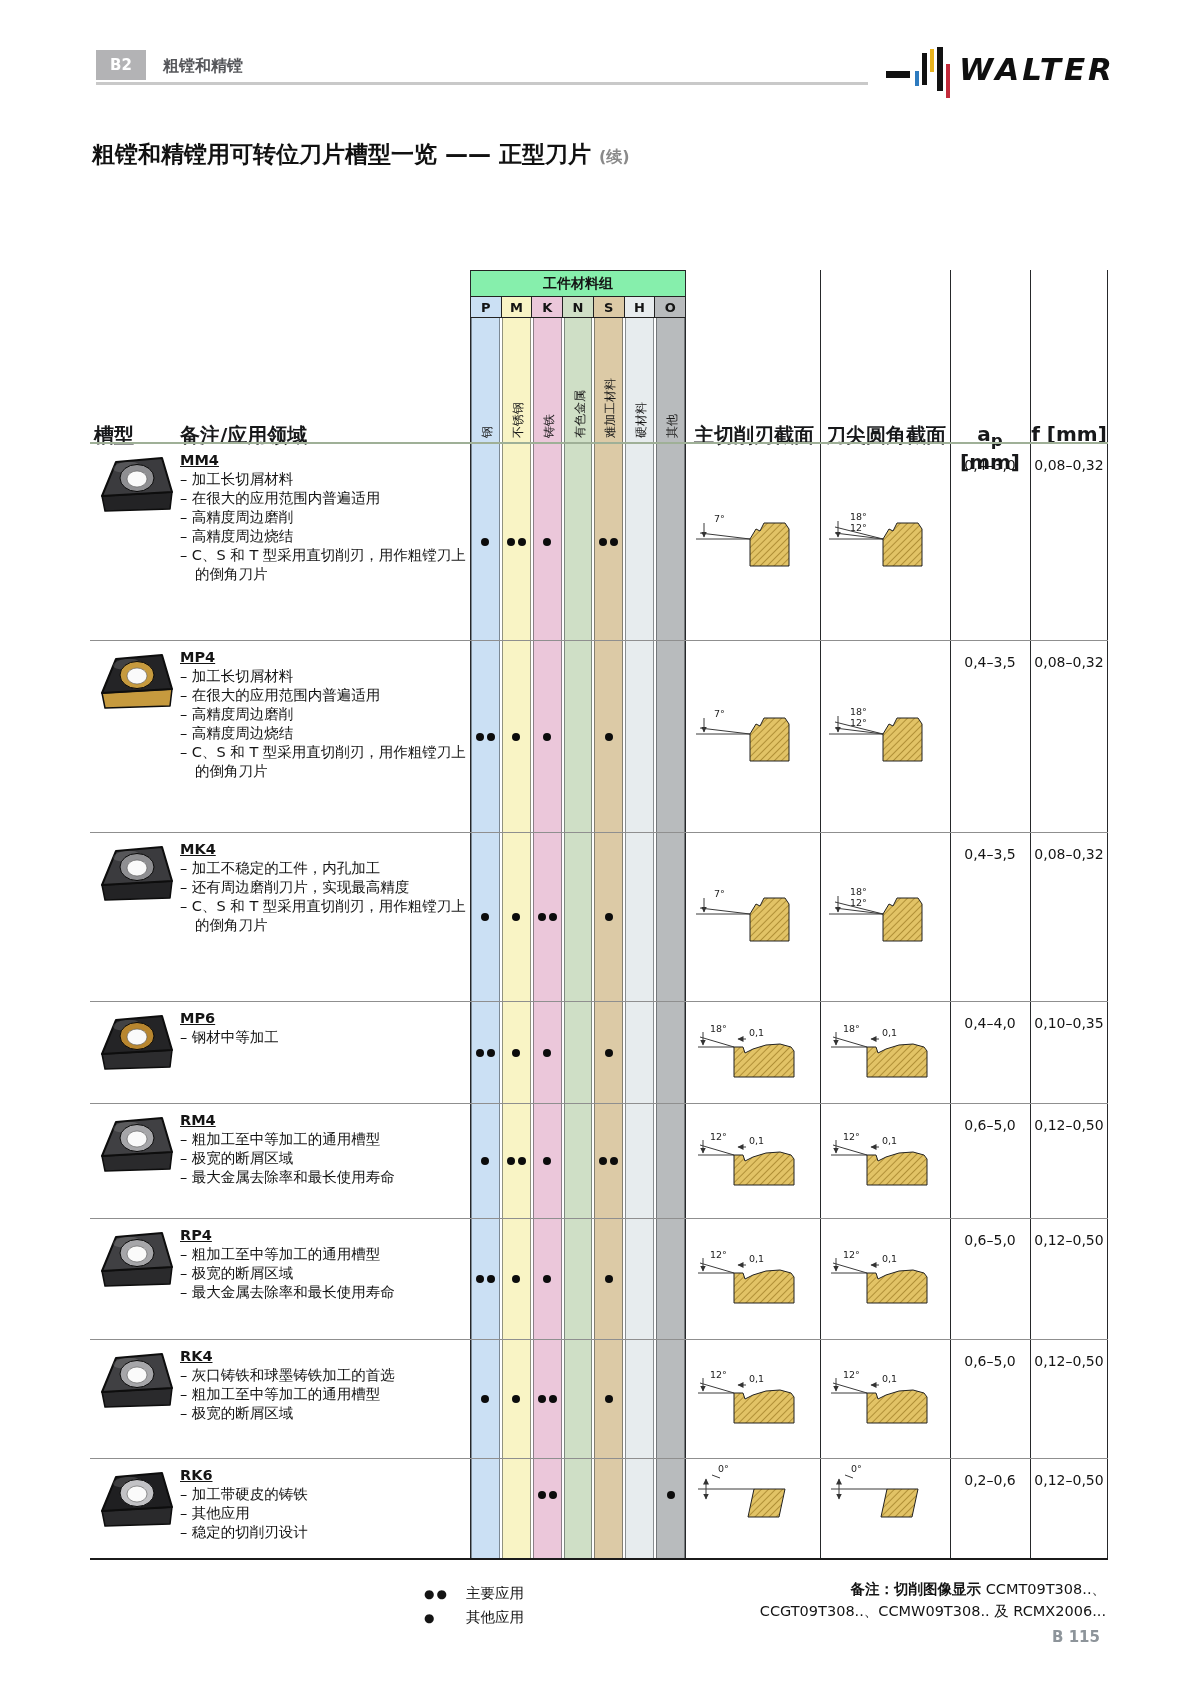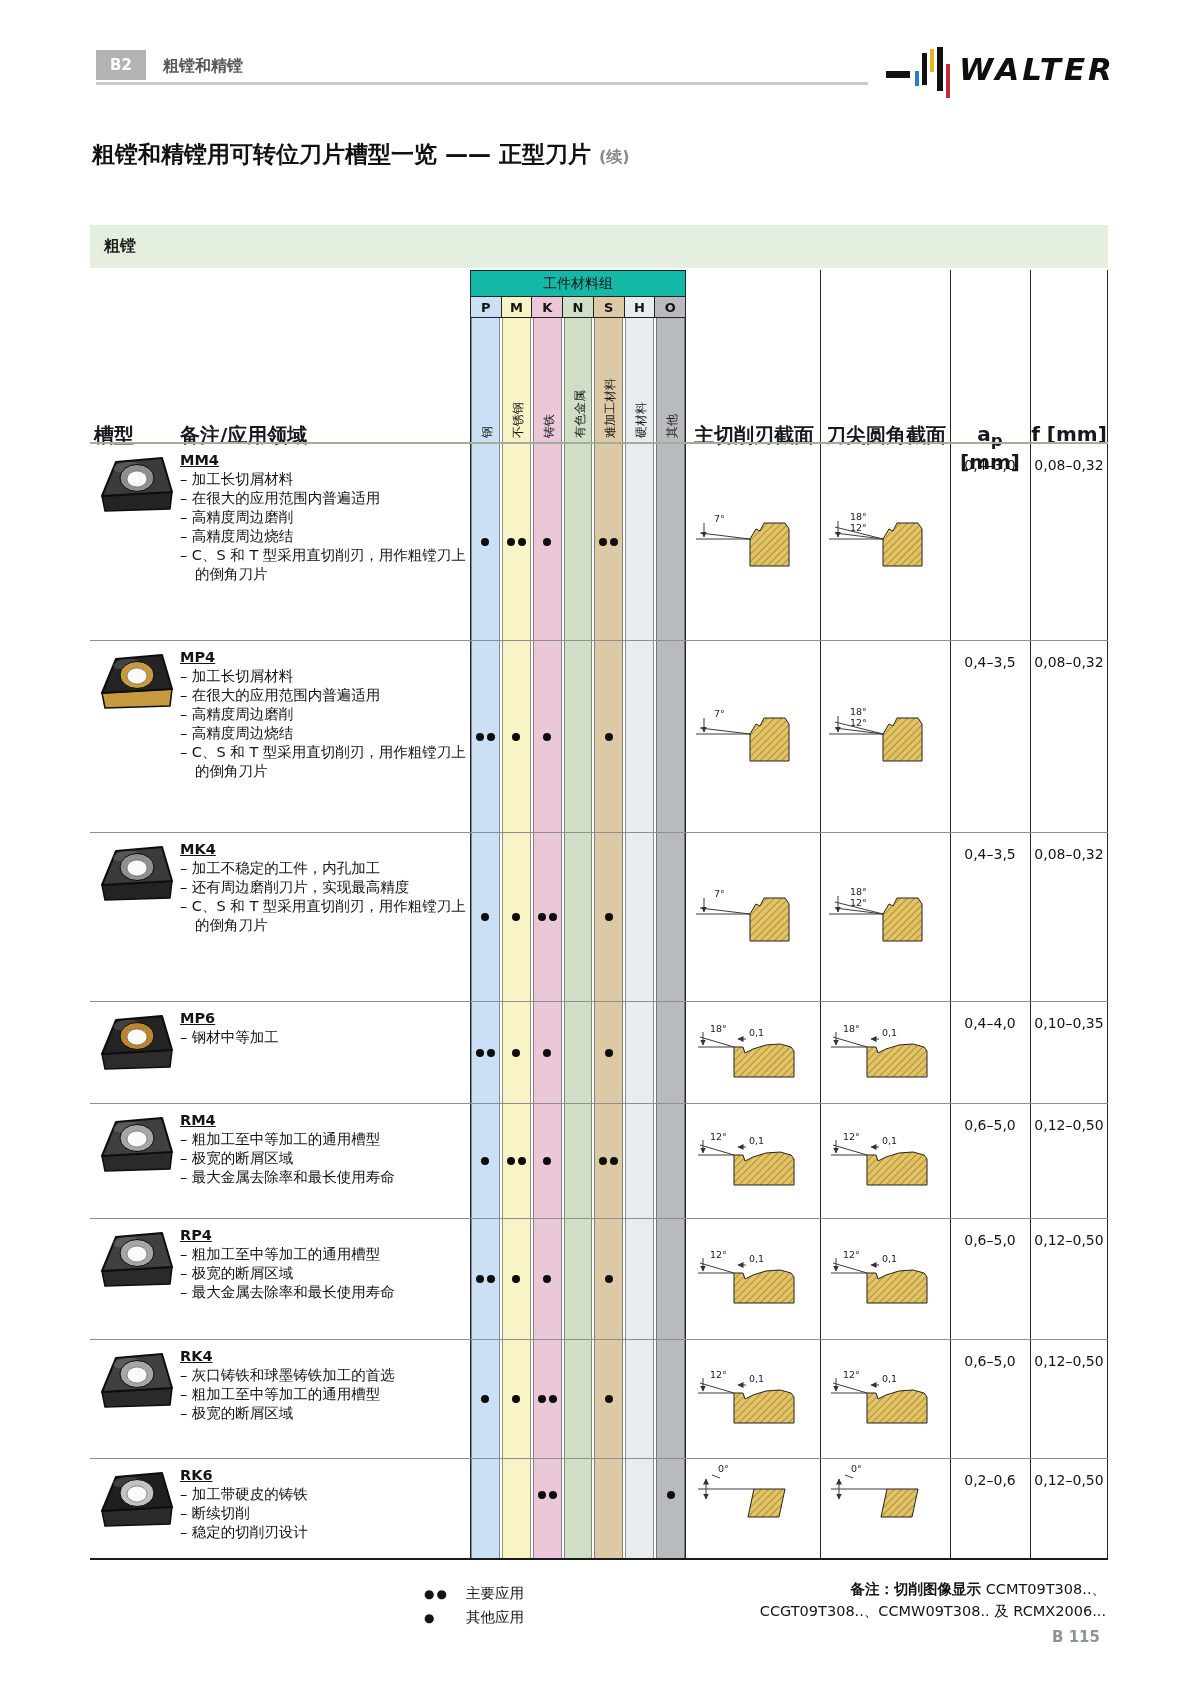--- a/index.html
+++ b/index.html
@@ -21,23 +21,23 @@
   .lb-red{width:4px;height:34px;background:#c22a3a;transform:translateY(12px);}
   .logo-text{font-size:31px;font-weight:800;letter-spacing:3px;color:#0f0f0f;margin-left:6px;}
   .title{position:absolute;left:92px;top:124px;font-size:23px;font-weight:bold;color:#111;}
   .title .cont{font-size:16px;color:#8a8a8a;font-weight:600;}
 
   
   .table{position:absolute;left:90px;top:225px;width:1018px;height:1335px;}
   .band{position:absolute;left:0;top:0;width:100%;height:43px;background:#e5efe0;
         display:flex;align-items:center;padding-left:14px;box-sizing:border-box;
         font-size:16px;font-weight:bold;color:#1c1c1c;}
-  .mat-box{position:absolute;left:380px;top:45px;width:216px;height:26px;background:#14b8a6;
+  .mat-box{position:absolute;left:380px;top:45px;width:216px;height:26px;background:#86efac;
         border:1px solid #222;border-bottom:none;box-sizing:border-box;
-        display:flex;align-items:center;justify-content:center;font-size:14px;font-weight:normal;}
+        display:flex;align-items:center;justify-content:center;font-size:14px;font-weight:bold;}
   .letters{position:absolute;left:380px;top:71px;width:216px;height:22px;display:flex;}
   .letter{flex:1;border:1px solid #222;margin-left:-1px;display:flex;align-items:center;
         justify-content:center;font-size:13px;font-weight:bold;box-sizing:border-box;}
   .letter:first-child{margin-left:0;}
   .strips{position:absolute;left:380px;top:93px;width:216px;height:1242px;display:flex;}
   .strip{flex:1;margin:0 1px;border-left:1px solid rgba(60,65,70,.55);
          border-right:1px solid rgba(60,65,70,.55);box-sizing:border-box;}
   .rot{position:absolute;transform:rotate(-90deg);transform-origin:0 0;white-space:nowrap;
        font-size:12px;color:#1a1a1a;}
   .vline{position:absolute;width:1px;top:45px;bottom:0;background:#26282a;}
@@ -98,23 +98,20 @@
     <span class="lb lb-yel"></span>
     <span class="lb lb-k2"></span>
     <span class="lb lb-red"></span>
     <span class="logo-text">WALTER</span>
   </div>
 
   <h1 class="title"><span>粗镗和精镗用可转位刀片槽型一览 —— 正型刀片</span>
     <span class="cont">(续)</span></h1>
 
   <div class="table">
-    <div class="band">
-      <span>粗镗</span>
-    </div>
 
     <div class="mat-box">工件材料组</div>
     <div class="letters" id="letters">
         <div class="letter" style="background: rgb(203, 224, 244);">P</div>
         <div class="letter" style="background: rgb(249, 244, 197);">M</div>
         <div class="letter" style="background: rgb(235, 199, 218);">K</div>
         <div class="letter" style="background: rgb(207, 223, 198);">N</div>
         <div class="letter" style="background: rgb(220, 202, 166);">S</div>
         <div class="letter" style="background: rgb(231, 236, 238);">H</div>
         <div class="letter" style="background: rgb(184, 187, 189);">O</div>
@@ -555,21 +552,21 @@
           <div class="insert"><svg width="82" height="76" viewBox="0 0 82 76">
     <polygon points="6,44 76,40 74,57 9,59" fill="#2a2a2c" stroke="#0d0d0d" stroke-width="1.5" stroke-linejoin="round"></polygon>
     <polygon points="6,44 20,10 66,6 76,40" fill="#1f1f21" stroke="#0d0d0d" stroke-width="2" stroke-linejoin="round"></polygon>
     <ellipse cx="30" cy="15" rx="13" ry="5" fill="rgba(255,255,255,0.14)" transform="rotate(-8 30 15)"></ellipse>
     <ellipse cx="41" cy="26" rx="17" ry="13.5" fill="#c2c2c5" stroke="#080808" stroke-width="1"></ellipse>
     <ellipse cx="41" cy="27" rx="10" ry="8" fill="#fafafa" stroke="#555" stroke-width="0.6"></ellipse>
   </svg></div>
           <div class="notes">
             <div class="gname">RK6</div>
             <div class="bullet">– 加工带硬皮的铸铁</div>
-            <div class="bullet">– 断续切削</div>
+            <div class="bullet">– 其他应用</div>
             <div class="bullet">– 稳定的切削刃设计</div>
           </div>
           <div class="dots">
             <div class="dotcell"></div>
             <div class="dotcell"></div>
             <div class="dotcell">
               <span class="dot"></span>
               <span class="dot"></span>
             </div>
             <div class="dotcell"></div>

